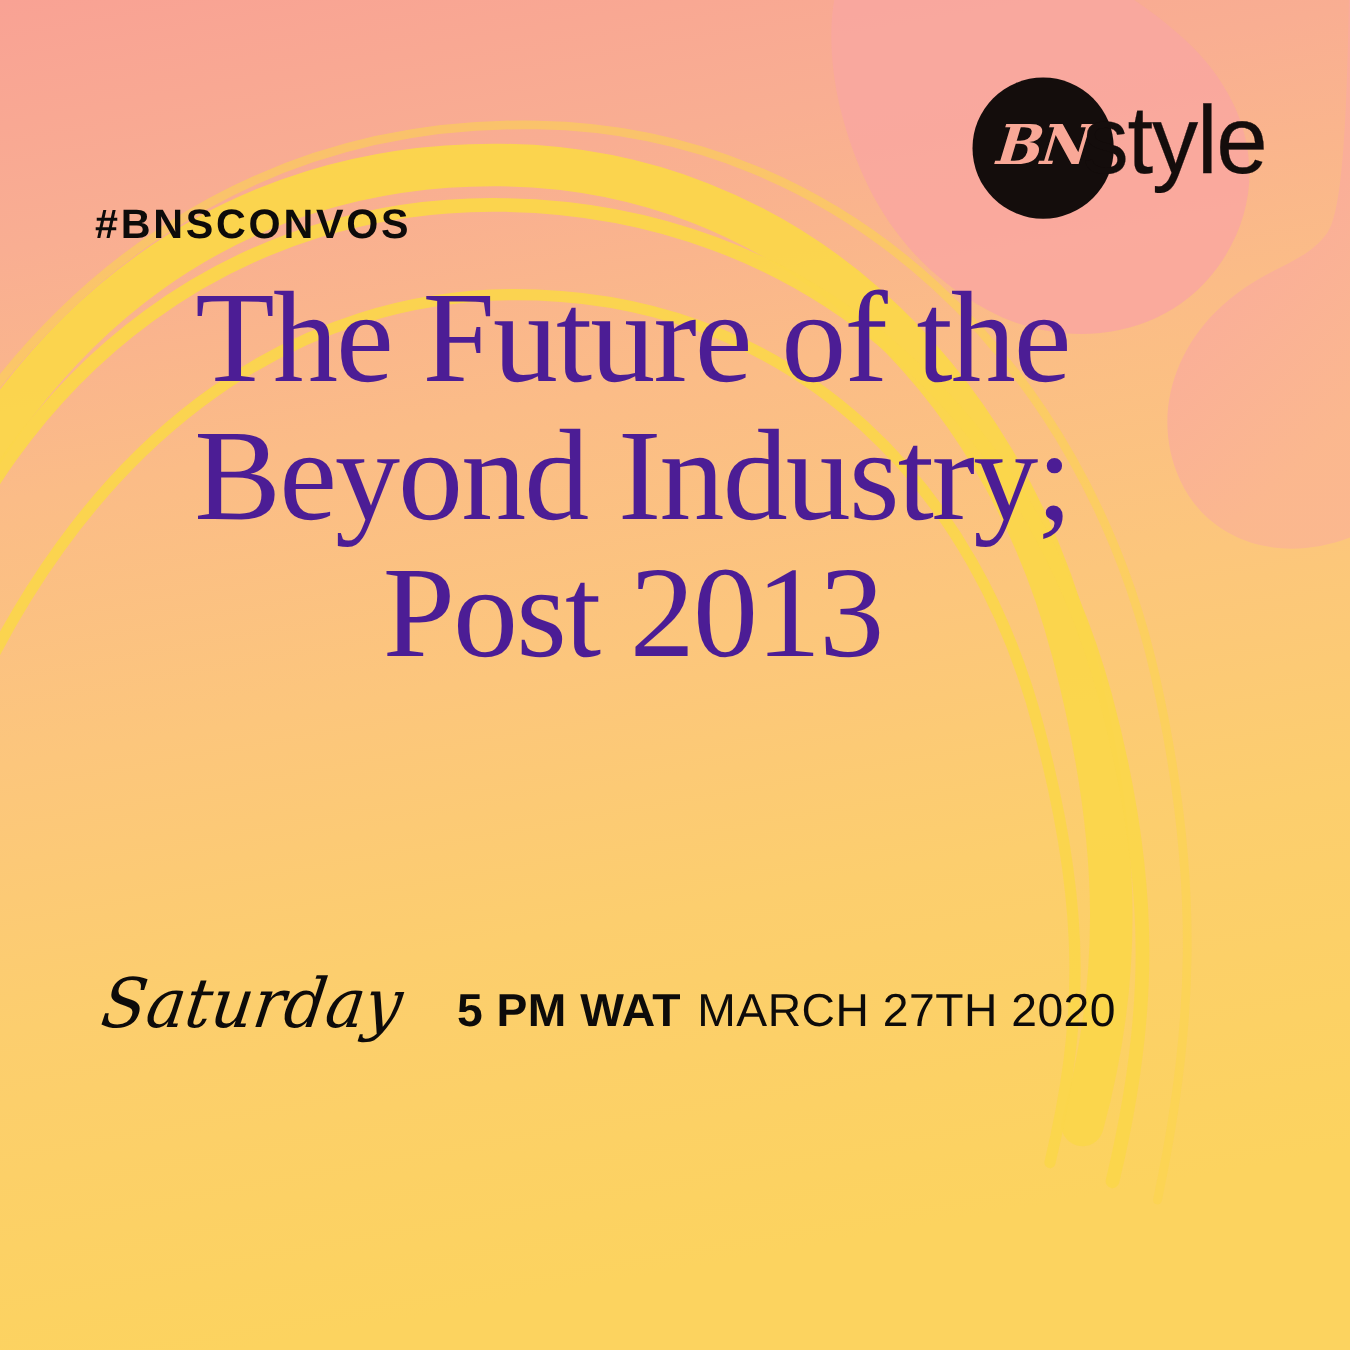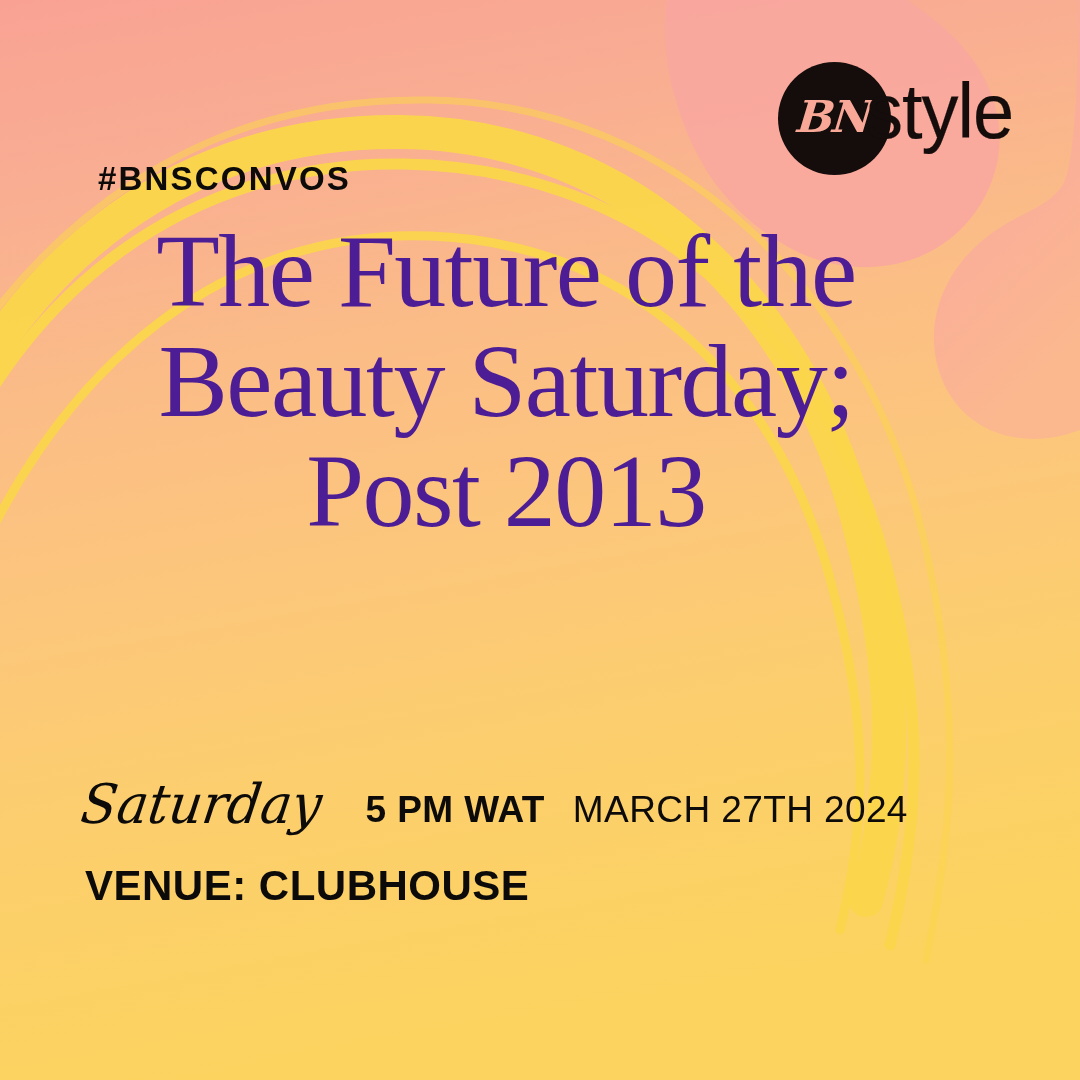--- a/index.html
+++ b/index.html
@@ -74,21 +74,21 @@
     color: #140D0C;
     line-height: 1;
     -webkit-text-stroke: 0.2px #140D0C;
     transform: scaleY(1.04);
     transform-origin: left top;
   }
 
   
   #hashtag {
     position: absolute;
-    left: 98px;
+    left: 76px;
     top: 160px;
     font-family: "Liberation Sans", sans-serif;
     font-weight: 700;
     font-size: 33px;
     letter-spacing: 2.2px;
     color: #0D0B0A;
   }
 
   
   #headline {
@@ -127,21 +127,21 @@
     transform: skewX(-8deg) scaleY(1.05);
     transform-origin: left baseline;
     margin-right: 44px;
     line-height: 1;
   }
   #time-wat {
     font-family: "Liberation Sans", sans-serif;
     font-weight: 700;
     font-size: 37px;
     letter-spacing: 0.4px;
-    margin-right: 28px;
+    margin-right: 13px;
     line-height: 1;
   }
   #date-full {
     font-family: "Liberation Sans", sans-serif;
     font-weight: 400;
     font-size: 37px;
     letter-spacing: 0.4px;
     line-height: 1;
   }
 
@@ -223,25 +223,24 @@
   <div id="logo">
     <div id="logo-circle"></div>
     <div id="logo-bn">BN</div>
     <div id="logo-style">style</div>
   </div>
 
   <div id="hashtag">#BNSCONVOS</div>
 
   <div id="headline">
     <span class="hl">The Future of the</span>
-    <span class="hl">Beauty Saturday;</span>
+    <span class="hl">Beyond Industry;</span>
     <span class="hl">Post 2013</span>
   </div>
 
   <div id="dateline">
     <span id="day-script">Saturday</span>
     <span id="time-wat">5 PM WAT</span>
-    <span id="date-full">MARCH 27TH 2024</span>
+    <span id="date-full">MARCH 27TH 2020</span>
   </div>
 
-  <div id="venue">VENUE: CLUBHOUSE</div>
 
 </div>
 
 </body></html>

